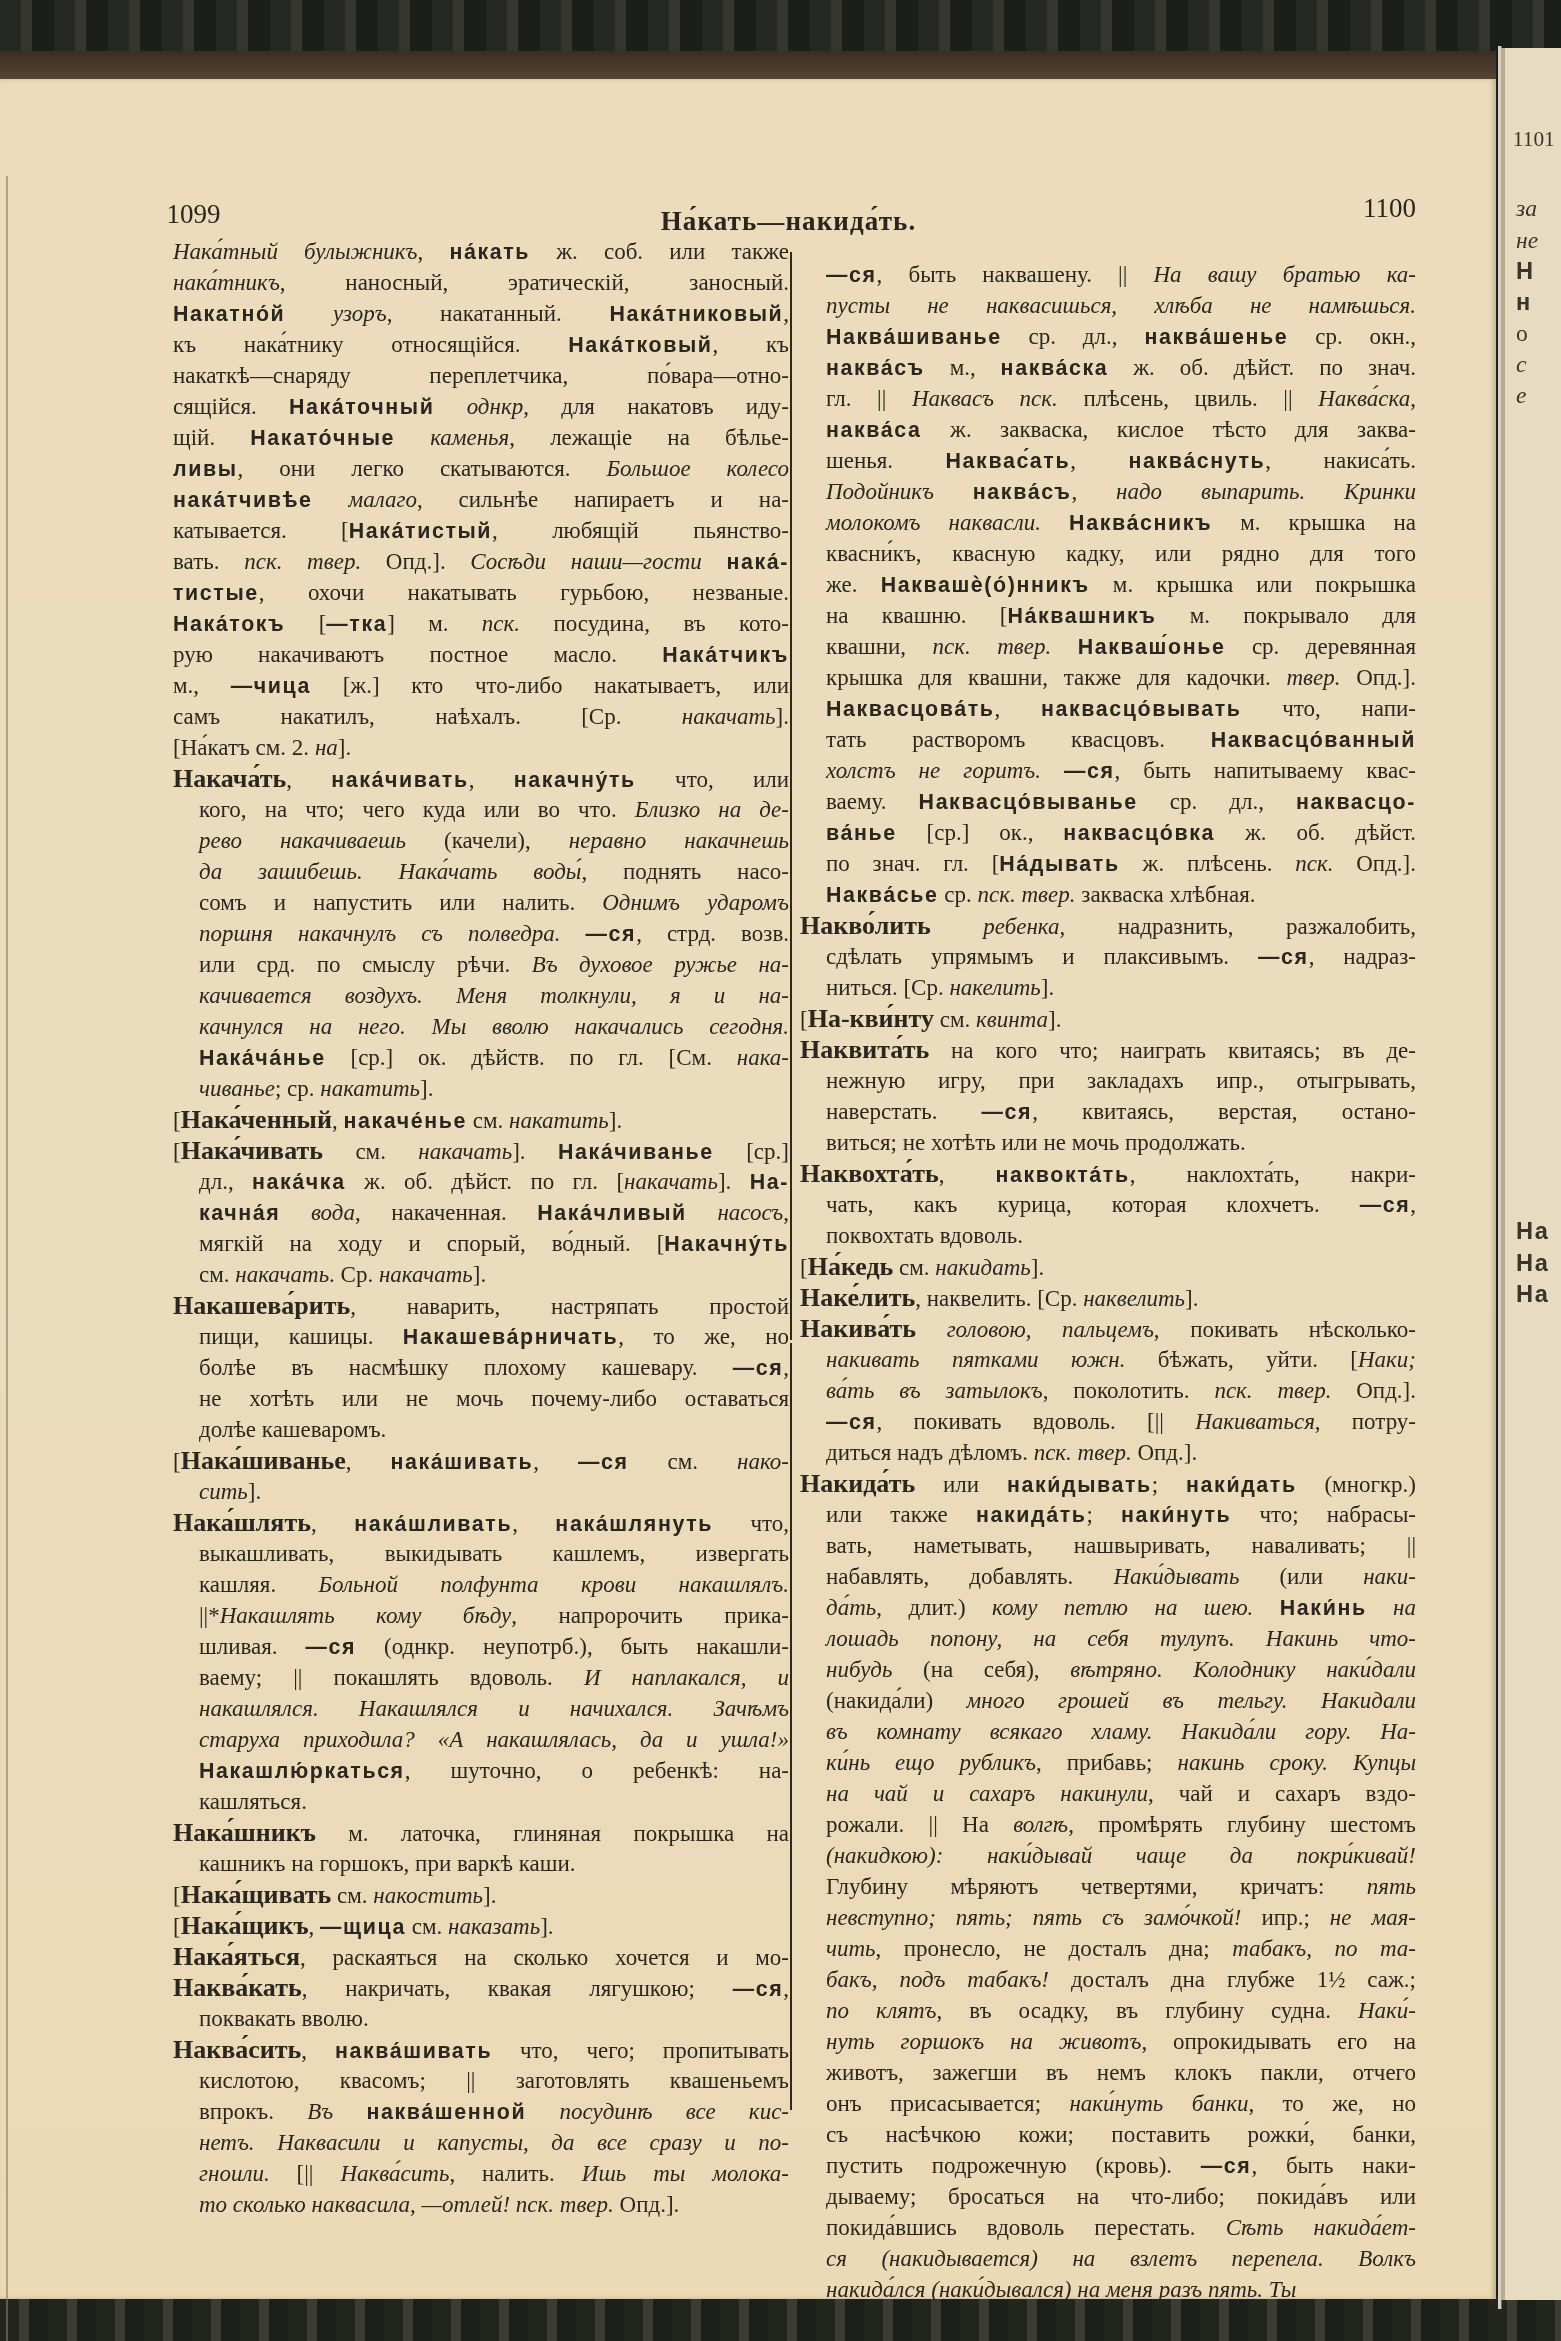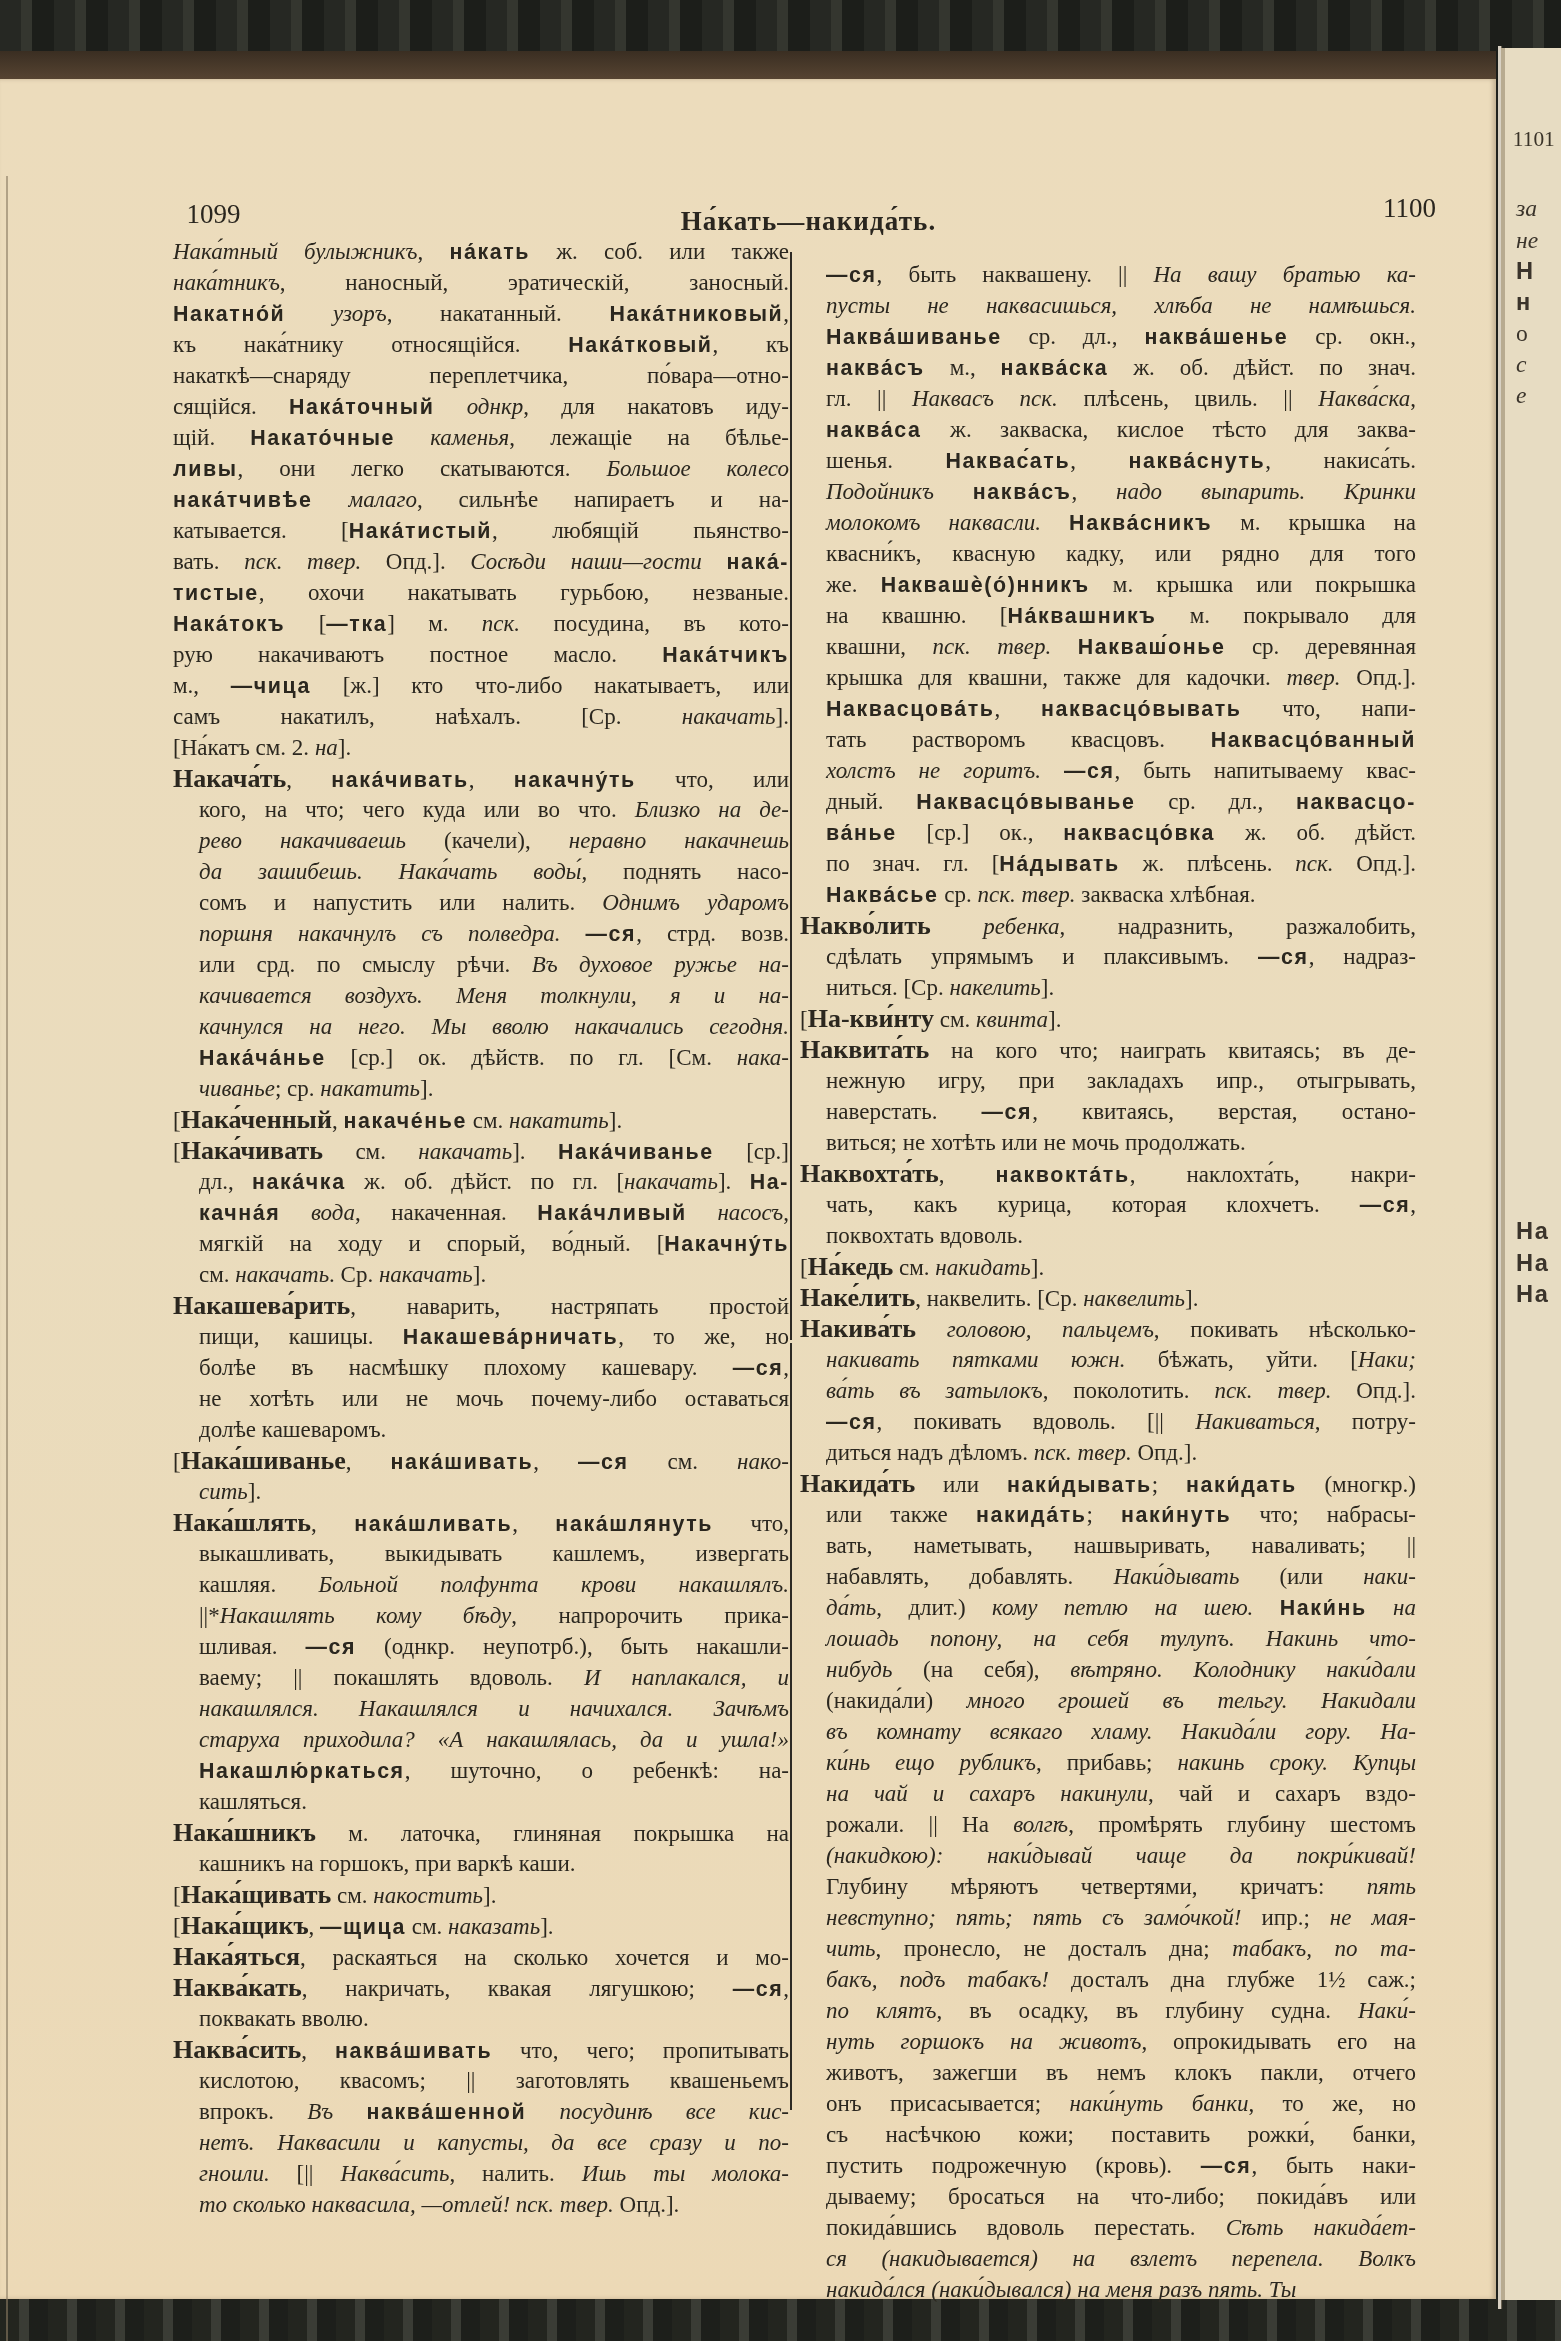--- a/index.html
+++ b/index.html
@@ -27,21 +27,21 @@
     position:absolute; left:1501px; top:48px; width:60px; height:2252px;
     background:linear-gradient(90deg,#b8ab90 0 4.3px,#e7dcc2 4.3px);
     padding-left:48px;
   }
   .gutter-line { position:absolute; left:1498px; top:46px; width:2.7px; height:2263px; background:#d8d1c3; box-shadow:1.1px 0 0 #6c6454; }
   .next-page .num { position:absolute; left:11.8px; top:79px; font-size:21.4px; color:#3a3328; }
   .next-page .frag { position:absolute; left:15px; font-size:23.6px; color:#3b342b; white-space:nowrap; }
   .next-page .frag.b { font-weight:bold; }
   .next-page .frag.i { font-style:italic; }
 
-  .header { position:absolute; top:193px; left:161px; width:1255px; height:32px; color:#2a261f;margin-left:20px; }
+  .header { position:absolute; top:193px; left:161px; width:1255px; height:32px; color:#2a261f; }
   .pnum-left { position:absolute; left:5.4px; top:6.4px; font-size:27px; }
   .pnum-right { position:absolute; right:0; top:0; font-size:27px; }
   .running-title { position:absolute; left:0; right:0; text-align:center; top:13px; font-size:27px; font-weight:bold; letter-spacing:1.1px; }
 
   .col { position:absolute; top:236px; color:#2b271f; font-size:23px; line-height:31px; }
   .col-left { left:173px; width:616px; }
   .col-right { left:800px; width:616px;margin-top:23px; }
   .divider { position:absolute; left:790px; width:2.1px; background:#2d2a24; }
   .divider.d1 { top:252px; height:1088px; }
   .divider.d2 { top:1343px; height:767px; }
@@ -165,21 +165,21 @@
     <span class="line indent"><span class="i">Подойникъ</span><span> </span><span class="b">наква́съ</span><span>, </span><span class="i">надо выпарить. Кринки</span></span>
     <span class="line indent"><span class="i">молокомъ наквасли.</span><span> </span><span class="b">Наква́сникъ</span><span> м. крышка на</span></span>
     <span class="line indent"><span>квасни́къ, квасную кадку, или рядно для того</span></span>
     <span class="line indent"><span>же. </span><span class="b">Наквашѐ(о́)нникъ</span><span> м. крышка или покрышка</span></span>
     <span class="line indent"><span>на квашню. [</span><span class="b">На́квашникъ</span><span> м. покрывало для</span></span>
     <span class="line indent"><span>квашни, </span><span class="i">пск. твер.</span><span> </span><span class="b">Накваш́онье</span><span> ср. деревянная</span></span>
     <span class="line indent"><span>крышка для квашни, также для кадочки. </span><span class="i">твер.</span><span> Опд.].</span></span>
     <span class="line indent"><span class="b">Наквасцова́ть</span><span>, </span><span class="b">наквасцо́вывать</span><span> что, напи-</span></span>
     <span class="line indent"><span>тать растворомъ квасцовъ. </span><span class="b">Наквасцо́ванный</span></span>
     <span class="line indent"><span class="i">холстъ не горитъ.</span><span> </span><span class="b">—ся</span><span>, быть напитываему квас-</span></span>
-    <span class="line indent"><span>дный. </span><span class="b">Наквасцо́выванье</span><span> ср. дл., </span><span class="b">наквасцо-</span></span>
+    <span class="line indent"><span>ваему. </span><span class="b">Наквасцо́выванье</span><span> ср. дл., </span><span class="b">наквасцо-</span></span>
     <span class="line indent"><span class="b">ва́нье</span><span> [ср.] ок., </span><span class="b">наквасцо́вка</span><span> ж. об. дѣйст.</span></span>
     <span class="line indent"><span>по знач. гл. [</span><span class="b">На́дывать</span><span> ж. плѣсень. </span><span class="i">пск.</span><span> Опд.].</span></span>
     <span class="line indent last"><span class="b">Наква́сье</span><span> ср. </span><span class="i">пск. твер.</span><span> закваска хлѣбная.</span></span>
     <span class="line hang"><span class="B">Накво́лить</span><span> </span><span class="i">ребенка</span><span>, надразнить, разжалобить,</span></span>
     <span class="line indent"><span>сдѣлать упрямымъ и плаксивымъ. </span><span class="b">—ся</span><span>, надраз-</span></span>
     <span class="line indent last"><span>ниться. [Ср. </span><span class="i">накелить</span><span>].</span></span>
     <span class="line hang last"><span>[</span><span class="B">На-кви́нту</span><span> см. </span><span class="i">квинта</span><span>].</span></span>
     <span class="line hang"><span class="B">Наквита́ть</span><span> на кого что; наиграть квитаясь; въ де-</span></span>
     <span class="line indent"><span>нежную игру, при закладахъ ипр., отыгрывать,</span></span>
     <span class="line indent"><span>наверстать. </span><span class="b">—ся</span><span>, квитаясь, верстая, остано-</span></span>

